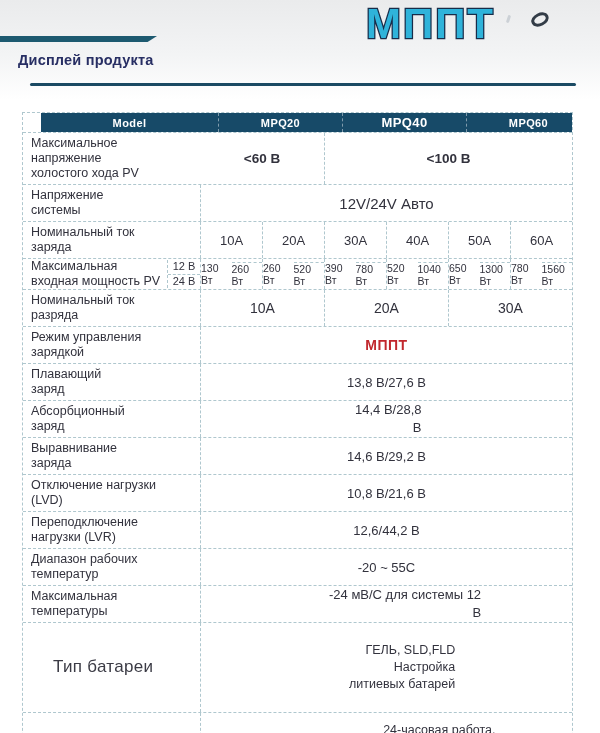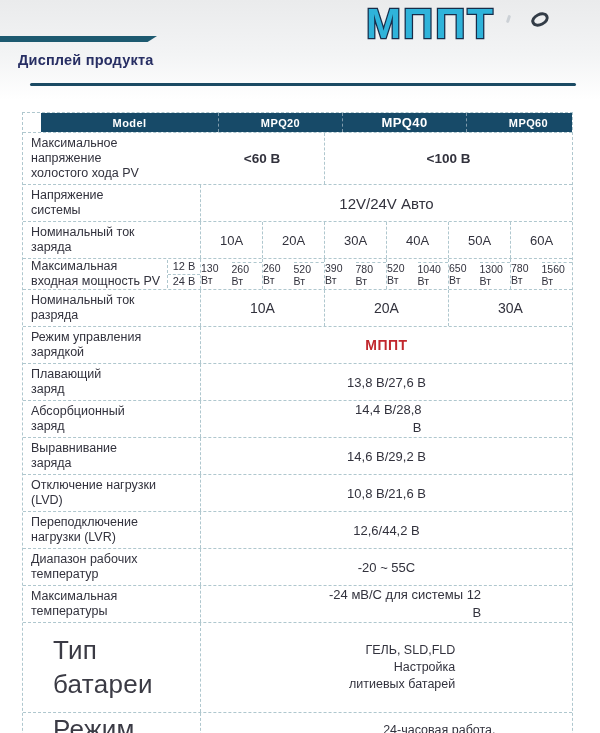--- a/index.html
+++ b/index.html
@@ -82,21 +82,21 @@
   .v15{font-size:15px;}
   .v14{font-size:14px;}
   .red{color:#c1272d;font-weight:800;font-size:14px;letter-spacing:0.5px;}
   .off{justify-content:flex-start;text-align:right;white-space:pre-line;line-height:1.35;font-size:13px;}
   .p154{padding-left:154px;}
   .p128{padding-left:128px;}
   .p148{padding-left:148px;font-size:12.5px;}
   .p146{padding-left:146px;font-size:12.5px;}
   .dl{border-left:1px dashed var(--bd);}
   .big-label{
-    font-size:26px;color:#3b3b45;line-height:1.3;
+    font-size:17px;color:#3b3b45;line-height:1.3;
     padding-left:30px;letter-spacing:0.3px;white-space:pre-line;
     display:flex;align-items:center;
   }
   
   .h19{min-height:19px;}  .h40{min-height:40px;}  .h31{min-height:31px;}
   .h30{min-height:30px;}  .h28{min-height:28px;}  .h32{min-height:32px;}
   .h33{min-height:33px;}  .h90{min-height:90px;}  .h103{min-height:103px;}
   
   .power{padding:0;display:flex;}
   .pname{flex:1;display:flex;align-items:center;padding-left:8px;

